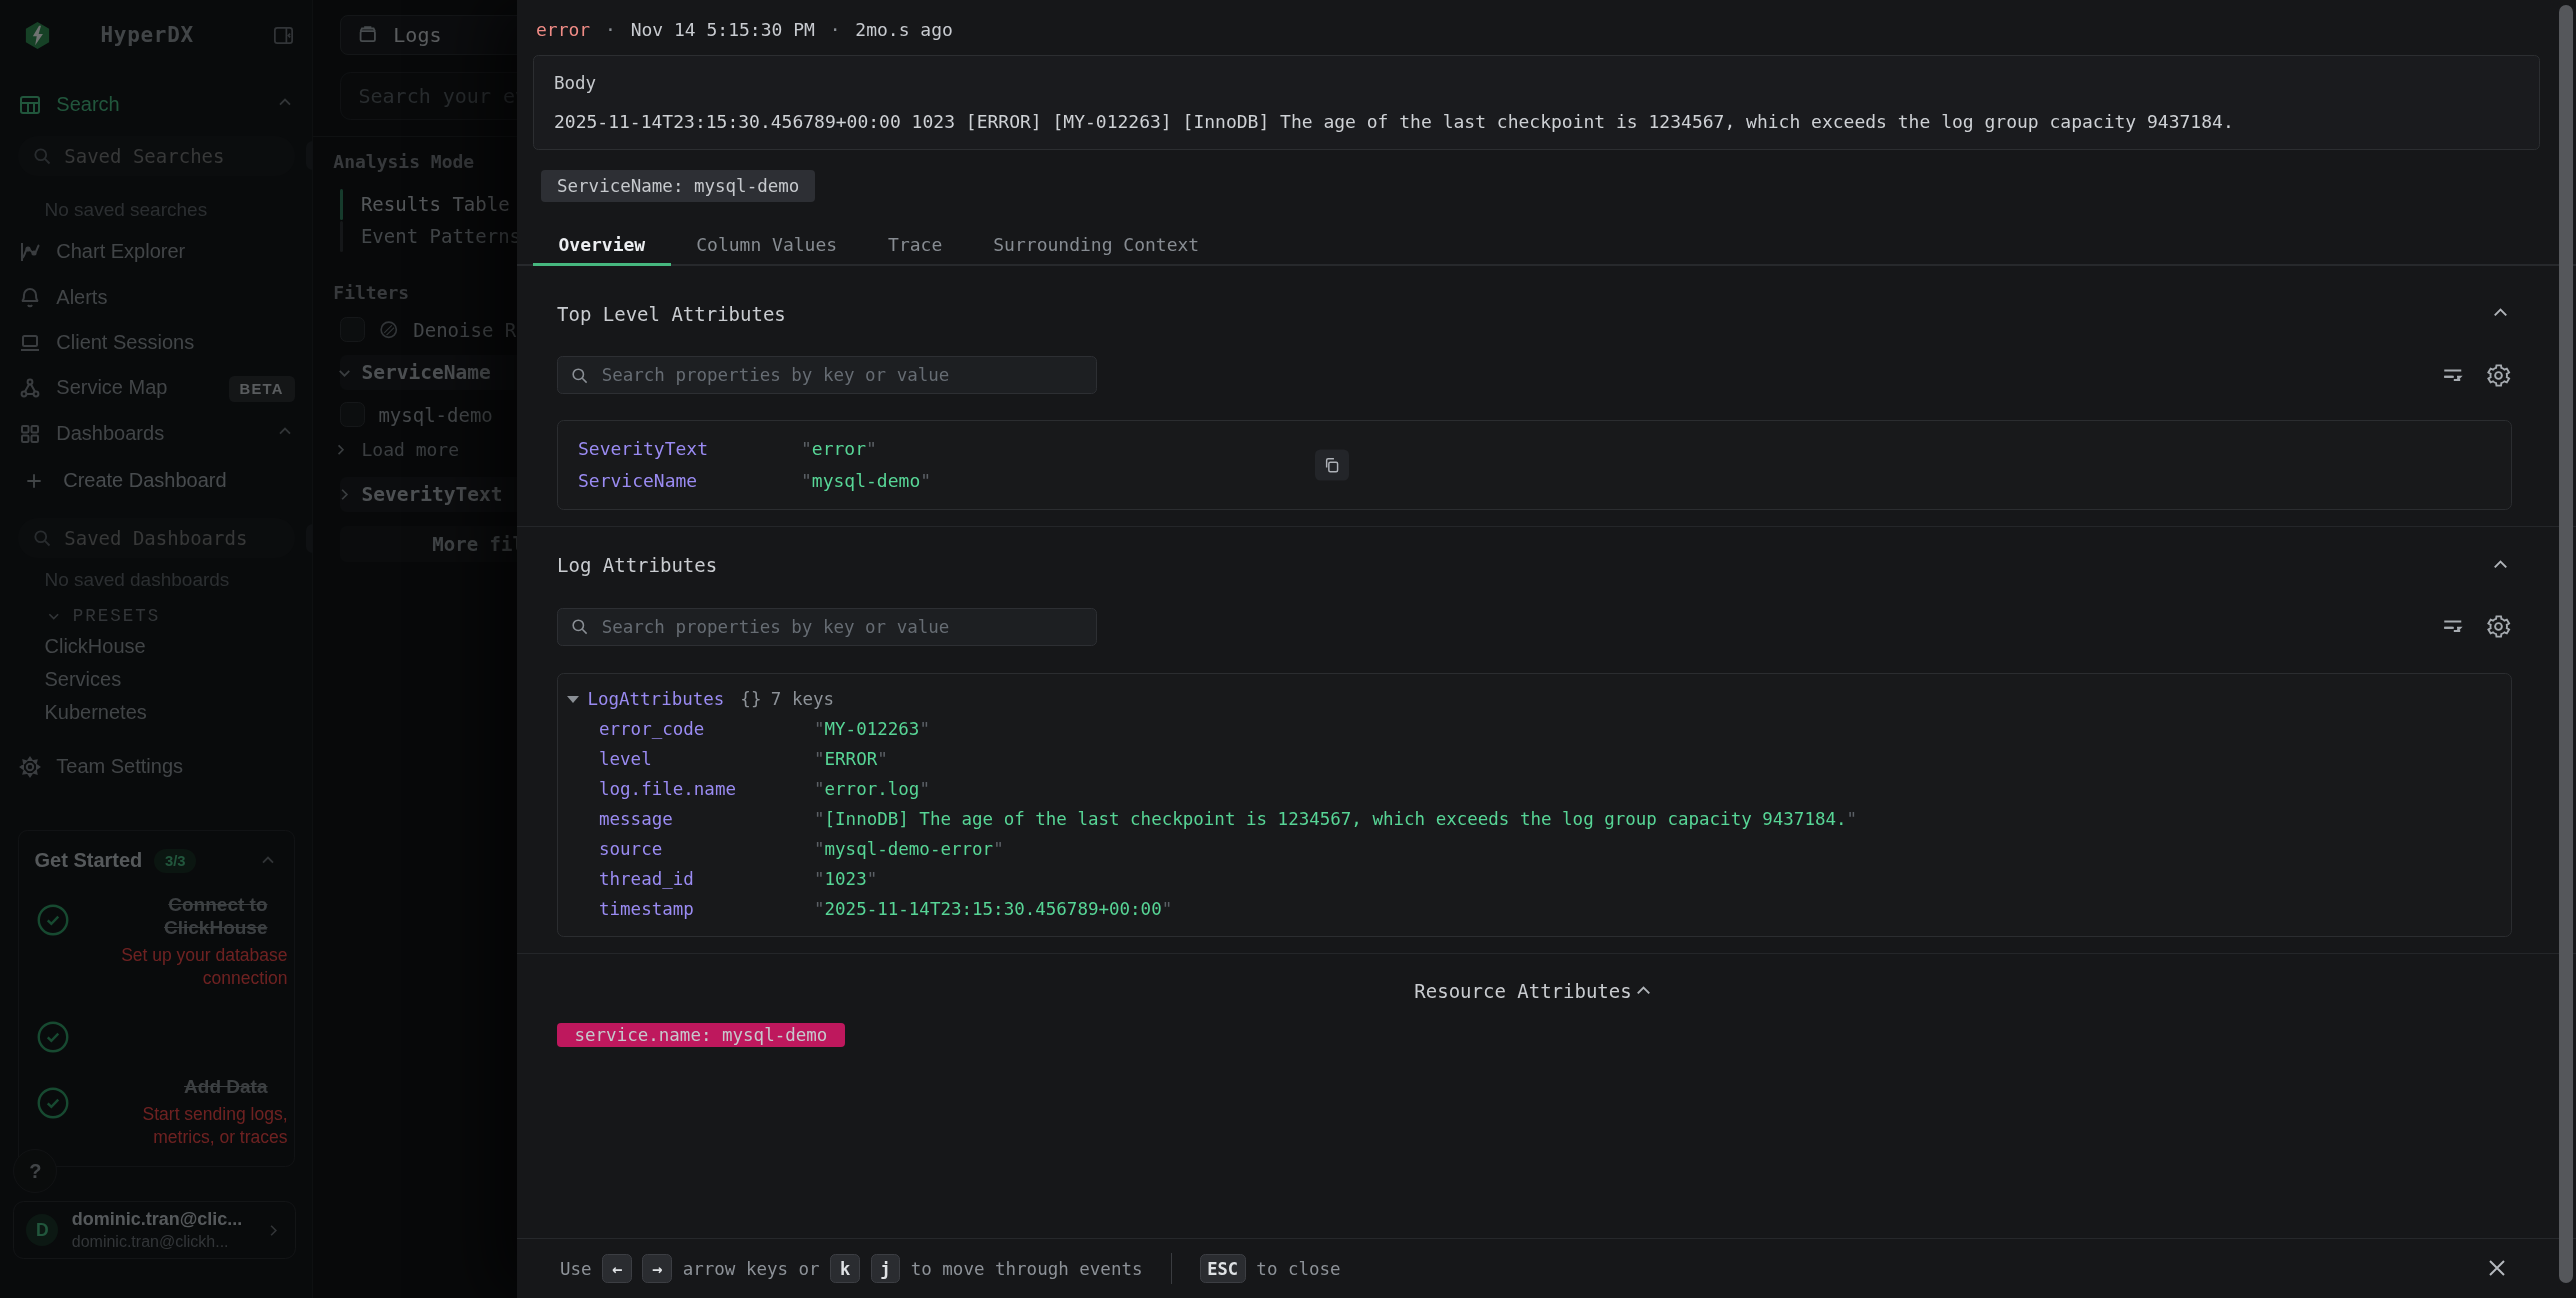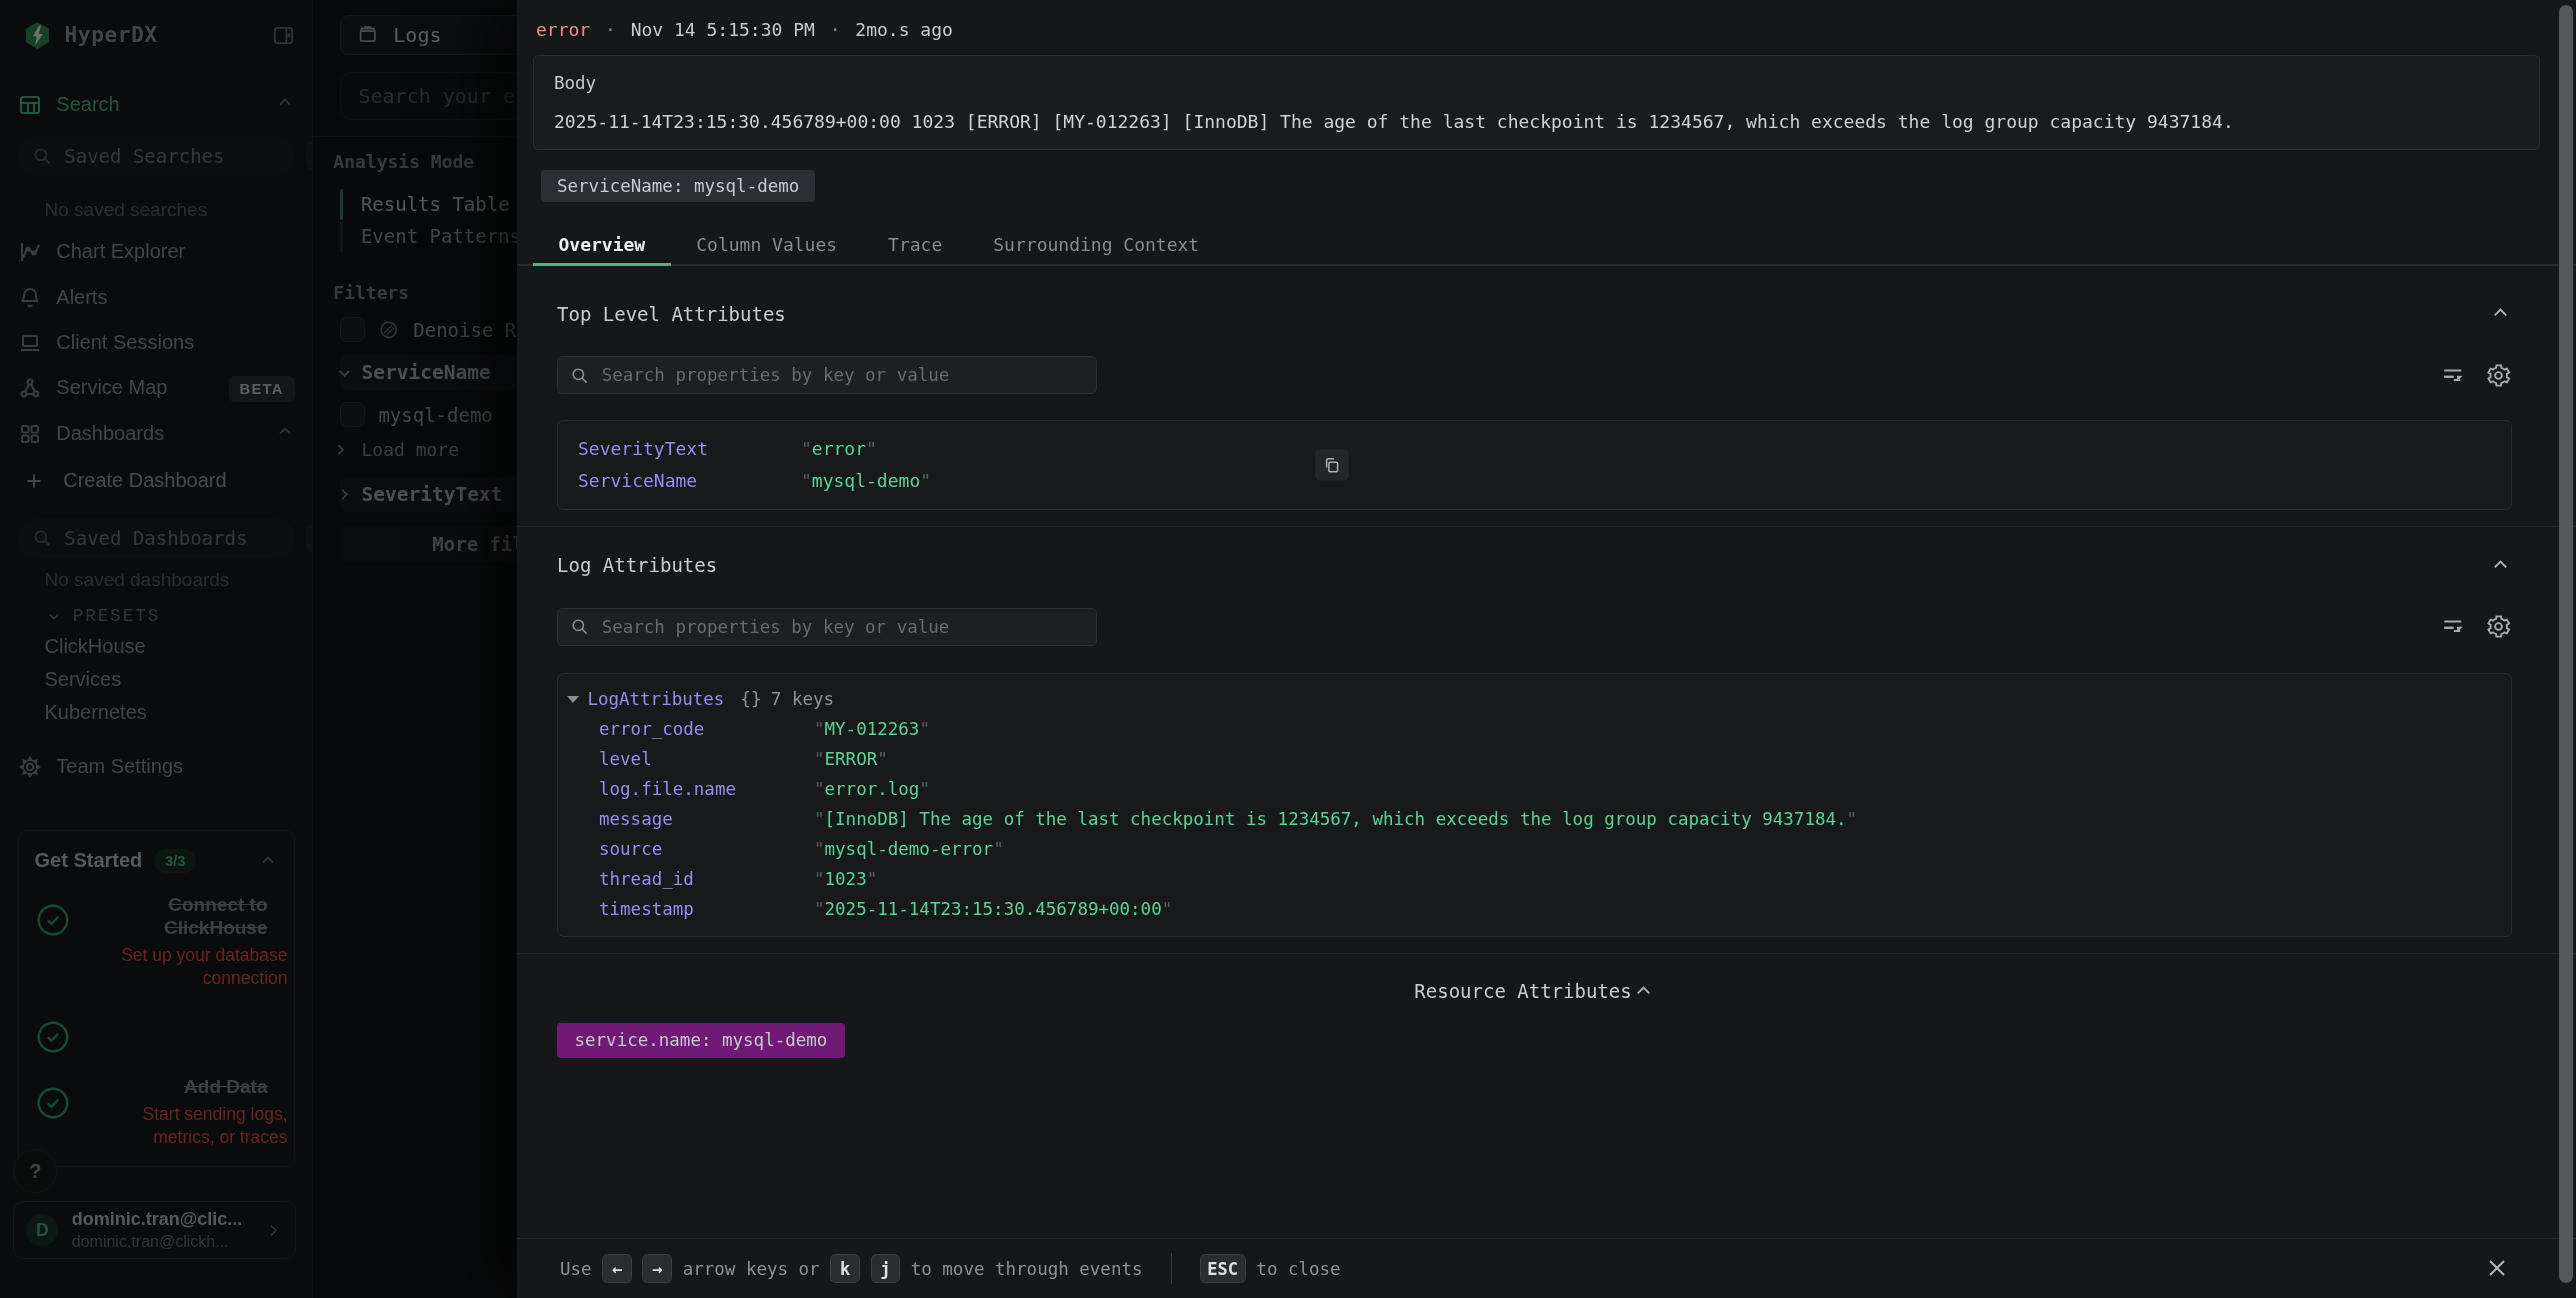--- a/index.html
+++ b/index.html
@@ -5,21 +5,21 @@
   html,body{margin:0;padding:0;background:#0b0c0d;}
   body{width:2576px;height:1298px;overflow:hidden;position:relative;
        font-family:"Liberation Sans",sans-serif;-webkit-font-smoothing:antialiased;}
   .mono{font-family:"DejaVu Sans Mono",monospace;}
   svg{display:block;}
   .app{position:absolute;inset:0;}
 
   
   .sidebar{position:absolute;left:0;top:0;width:313px;height:1298px;background:#101214;
            border-right:0.7px solid #1b1d20;box-sizing:border-box;padding:19px 17.5px 0 17.5px;z-index:1;}
-  .logo-row{display:flex;align-items:center;height:32px;}
+  .logo-row{display:flex;align-items:center;height:32px;gap:36px;}
   .logo-hex{width:31px;height:31px;margin-left:4px;}
   .logo-text{font-family:"DejaVu Sans Mono",monospace;font-weight:bold;font-size:21px;color:#8d9298;margin-left:12px;letter-spacing:0.7px;}
   .collapse-btn{margin-left:auto;color:#6a6f75;}
   .navrow{display:flex;align-items:flex-start;height:32px;color:#8d9298;font-size:20px;}
   .navrow .nicon{width:24px;height:24px;margin-right:14.8px;color:#7d8288;flex:none;}
   .navrow.green{color:#46b87f;}
   .navrow.green .nicon{color:#46b87f;}
   .search-row{margin-top:42px;}
   .chev-right-auto{margin-left:auto;color:#6a6f75;}
   .pill{margin-top:10.7px;height:40px;background:#15171a;border-radius:20px;display:flex;align-items:center;
@@ -126,22 +126,22 @@
   .wide-divider{margin-top:16px;border-top:0.7px solid #242629;height:0;}
   .tree-box{margin-top:27px;background:#18191b;border:0.7px solid #2b2d30;border-radius:6.7px;padding:10.7px 0 12px 0;}
   .tree-row{display:flex;align-items:center;height:30px;font-size:17.5px;}
   .tree-root-label{color:#9a8bf2;text-align:right;}
   .tree-caret{width:0;height:0;border-left:6px solid transparent;border-right:6px solid transparent;
               border-top:7.4px solid #8a8f95;margin:0 8px 0 9.4px;}
   .tree-meta{color:#8d9298;margin-left:16px;display:flex;gap:9.4px;}
   .tree-row.child{padding-left:41px;}
   .tree-key{width:215px;color:#9a8bf2;flex:none;}
   .tree-val{color:#57d596;white-space:nowrap;}
-  .res-tag{display:inline-flex;align-items:center;margin-top:20px;background:#701a75;border-radius:4px;
-           height:35px;padding:0 17.5px;font-size:17.5px;color:#c6c9cd;}
+  .res-tag{display:inline-flex;align-items:center;margin-top:20px;background:#be185d;border-radius:4px;
+           height:24px;padding:0 17.5px;font-size:17.5px;color:#c6c9cd;}
   .d-footer{position:absolute;left:0;right:0;bottom:0;height:59px;border-top:0.7px solid #26282b;
             display:flex;align-items:center;padding-left:43px;color:#8d9298;font-size:17.5px;gap:10.7px;background:#161719;}
   .kbd{min-width:29.5px;height:29.5px;background:#2a2c30;border:0.7px solid #3c3e43;border-radius:5.4px;color:#dfe2e5;
        font-weight:bold;display:inline-flex;align-items:center;justify-content:center;font-size:17px;box-sizing:border-box;padding:0 6.7px;}
   .vsep{width:0.7px;height:31px;background:#3a3c40;margin:0 17.5px;}
   .close-x{position:absolute;right:64px;bottom:14.8px;width:31px;height:31px;display:flex;align-items:center;
            justify-content:center;color:#b5b9be;}
   .scroll-thumb{position:absolute;right:2.7px;top:5.4px;width:14.8px;height:1278px;border-radius:7.4px;background:#55575b;}
 </style>
 </head>

